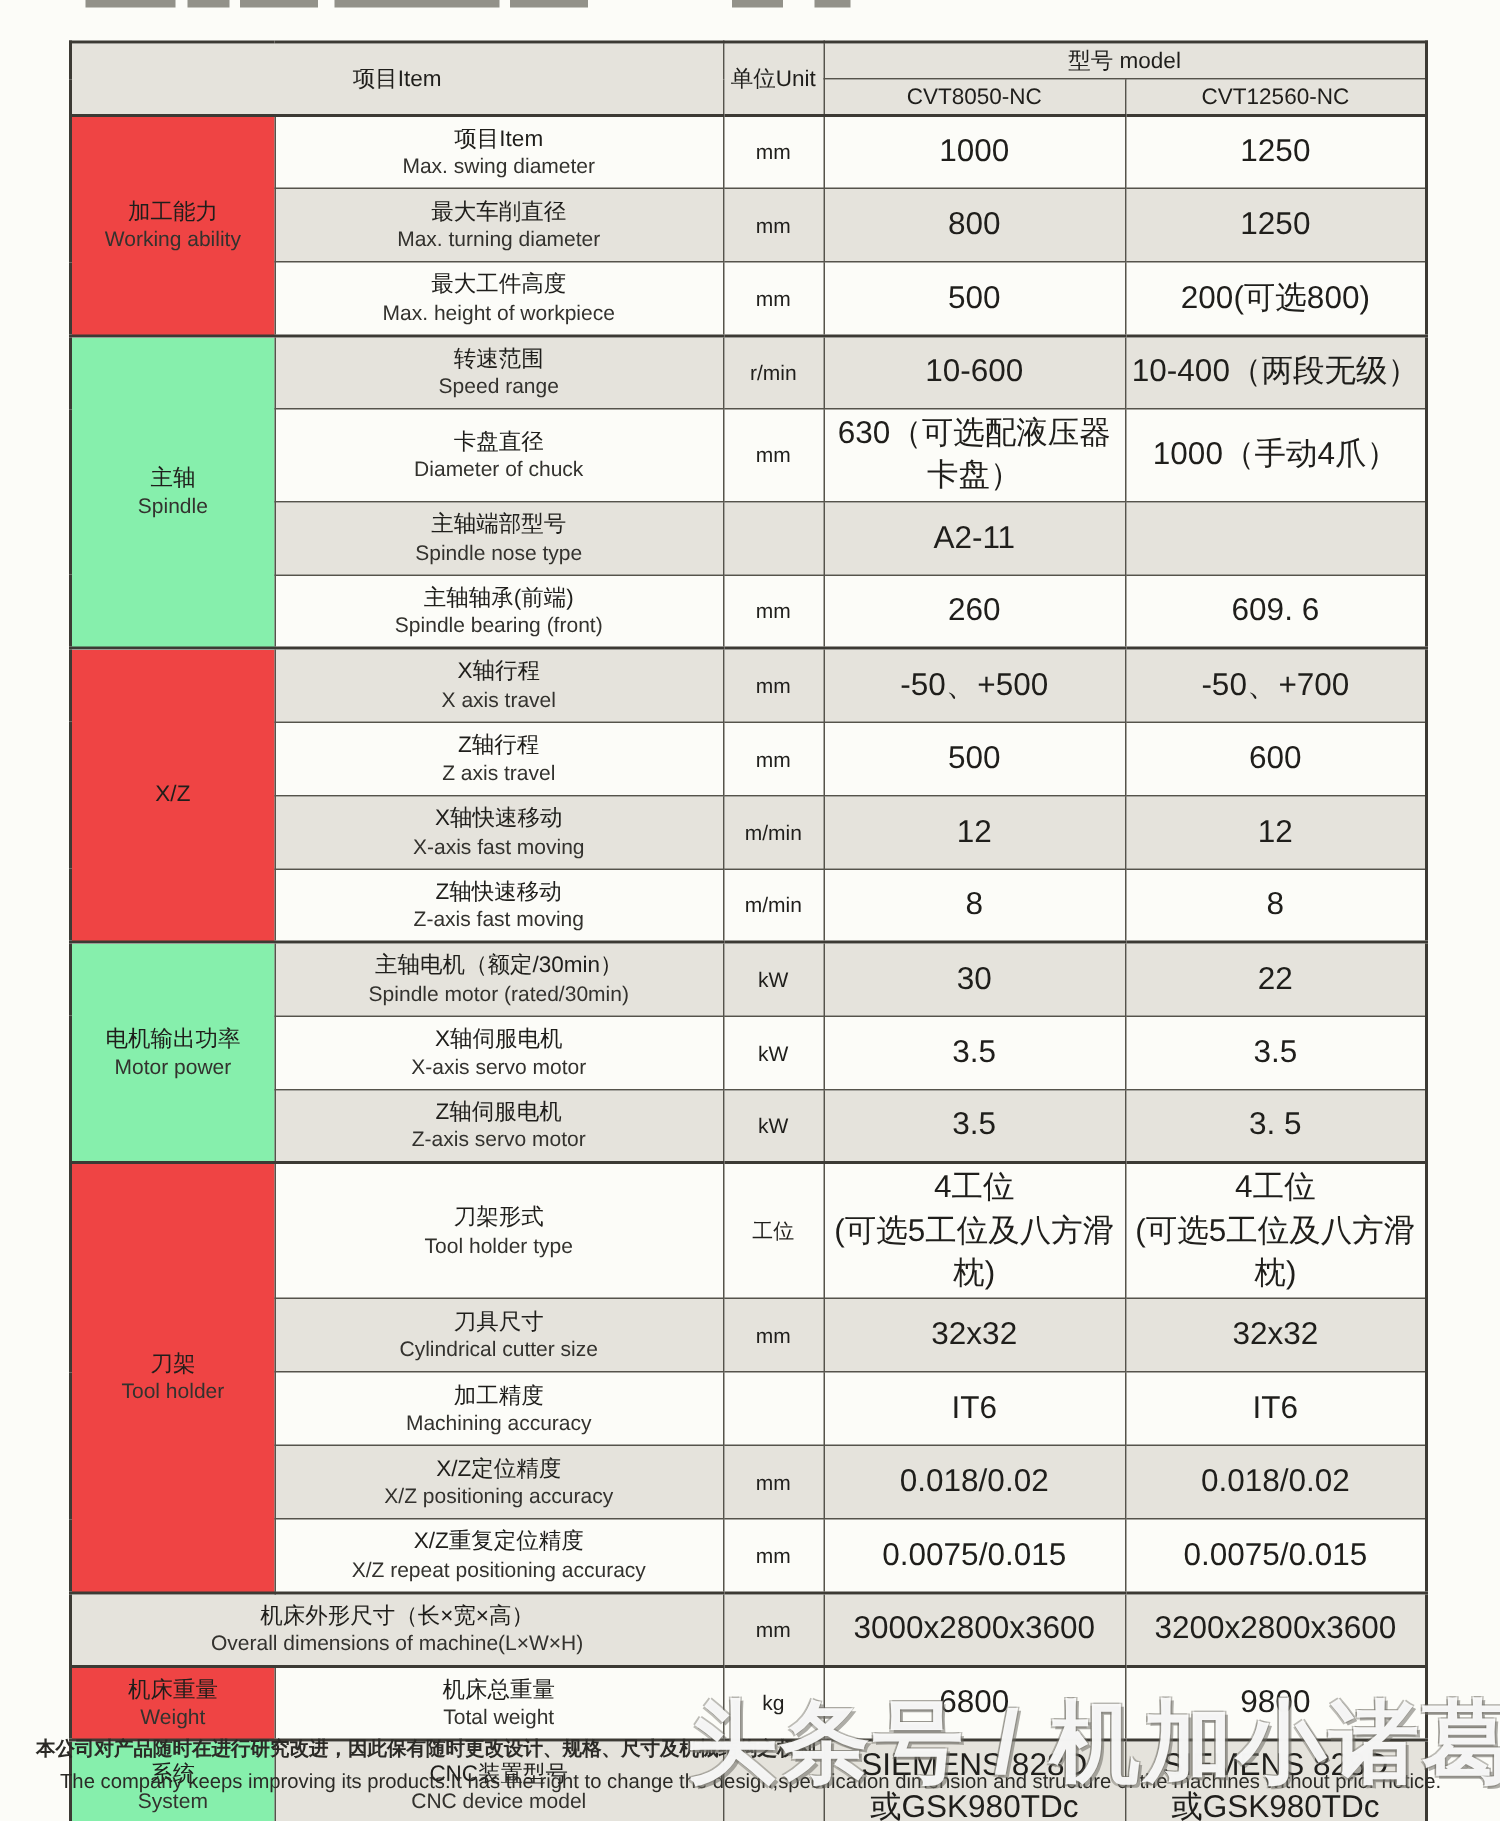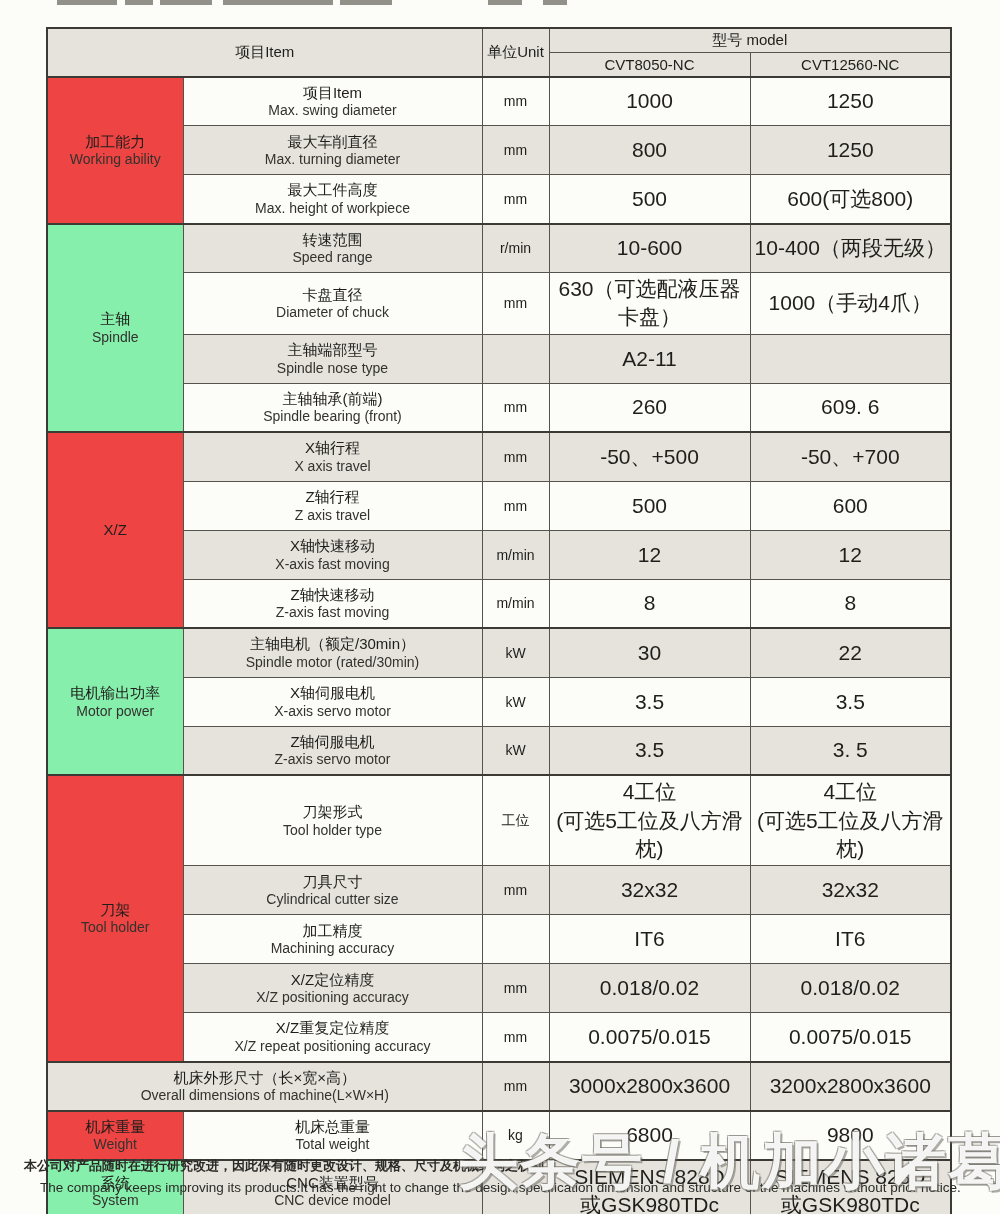--- a/index.html
+++ b/index.html
@@ -104,21 +104,21 @@
         <td class="c-val">800</td>
         <td class="c-val">1250</td>
       </tr>
       <tr class="drow">
         <td class="c-item">
           <div class="cn">最大工件高度</div>
           <div class="en">Max. height of workpiece</div>
         </td>
         <td class="c-unit">mm</td>
         <td class="c-val">500</td>
-        <td class="c-val">600(可选800)</td>
+        <td class="c-val">200(可选800)</td>
       </tr>
 
       <tr class="drow shade sep">
         <td rowspan="4" class="g-shade">
           <div class="cn">主轴</div>
           <div class="en">Spindle</div>
         </td>
         <td class="c-item">
           <div class="cn">转速范围</div>
           <div class="en">Speed range</div>

